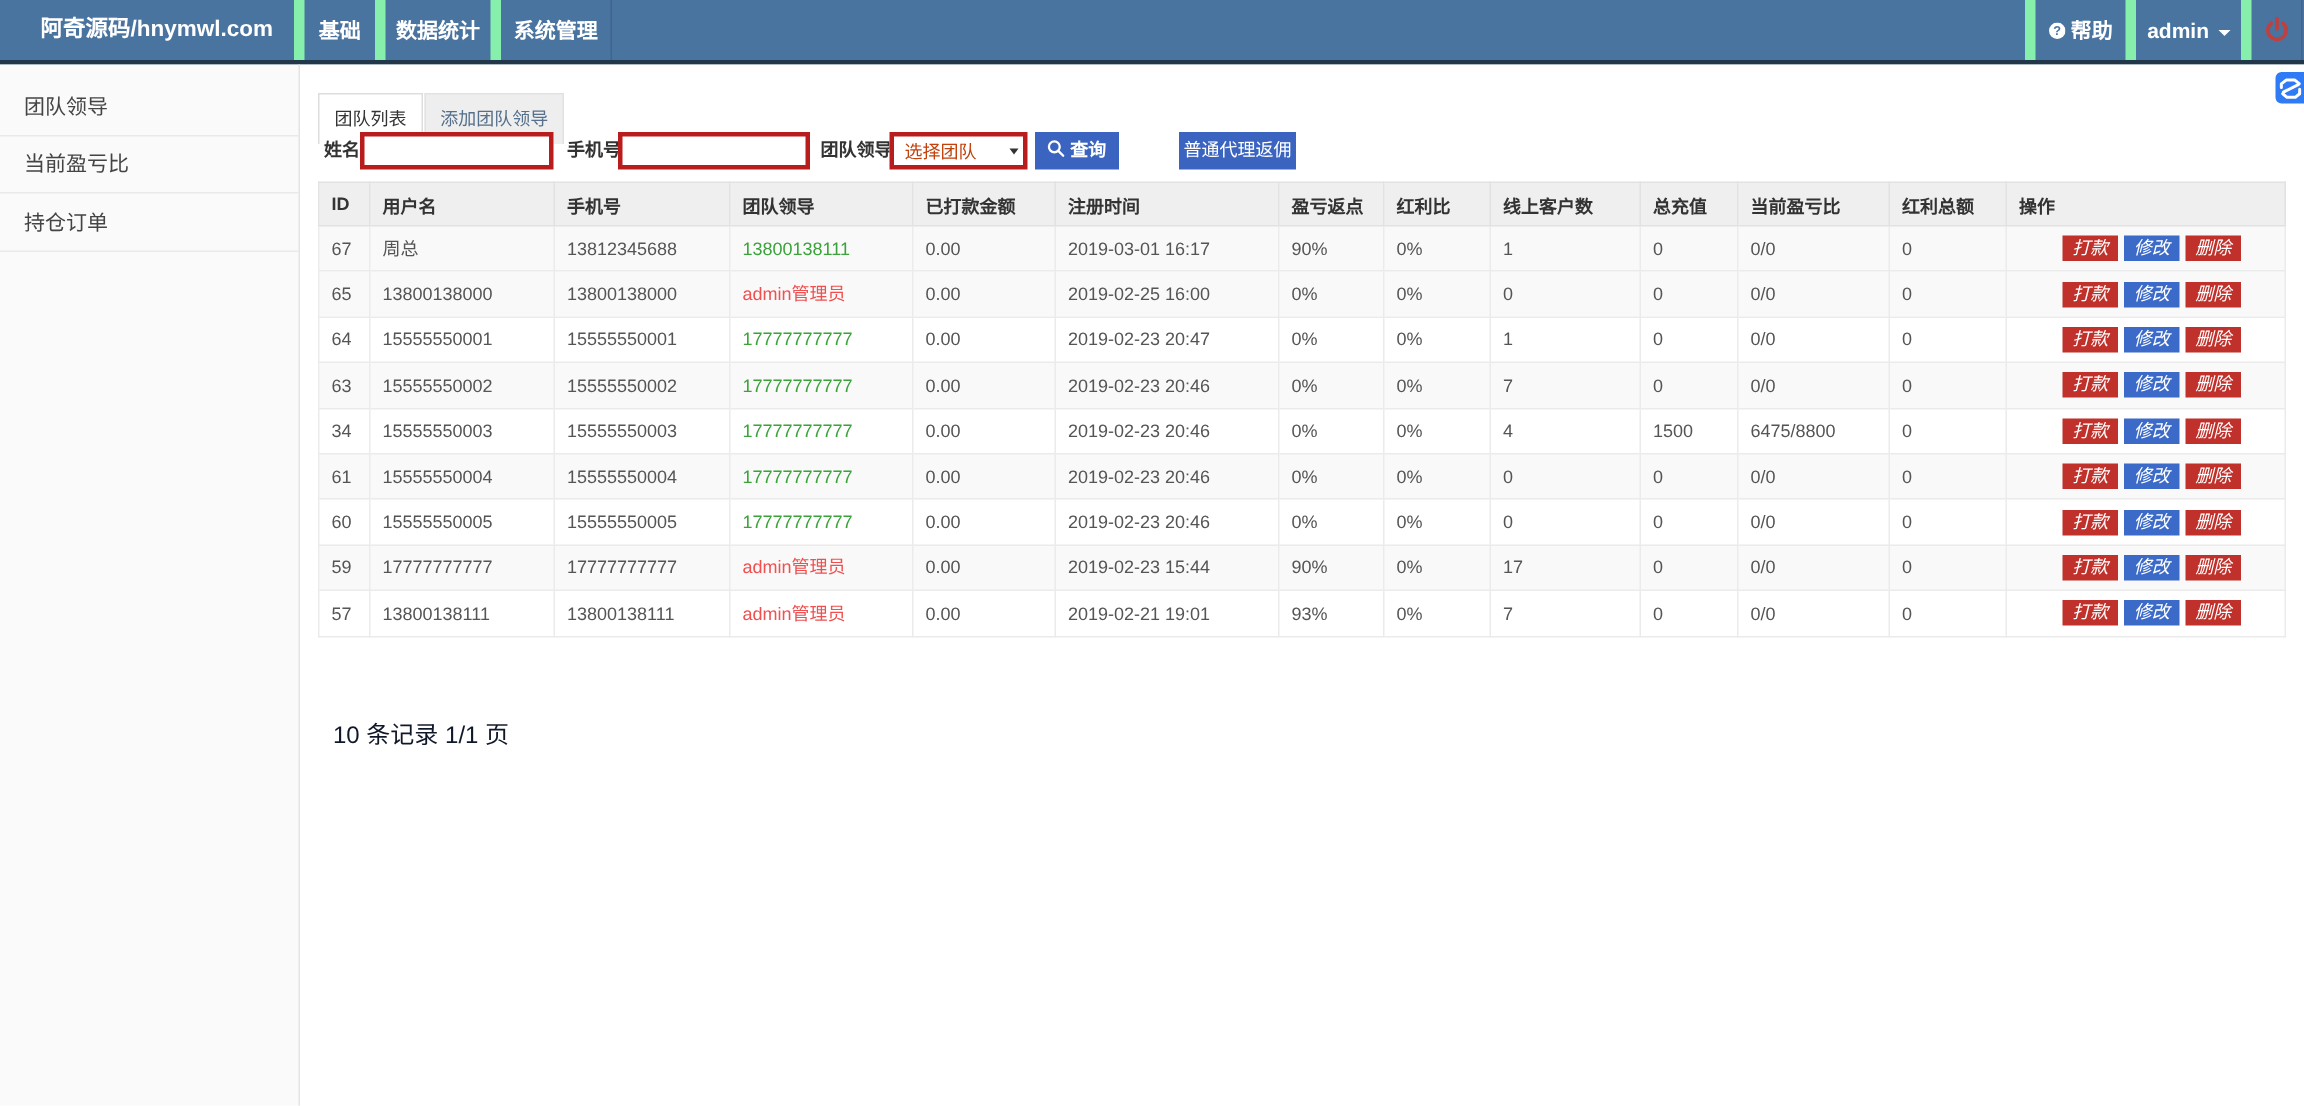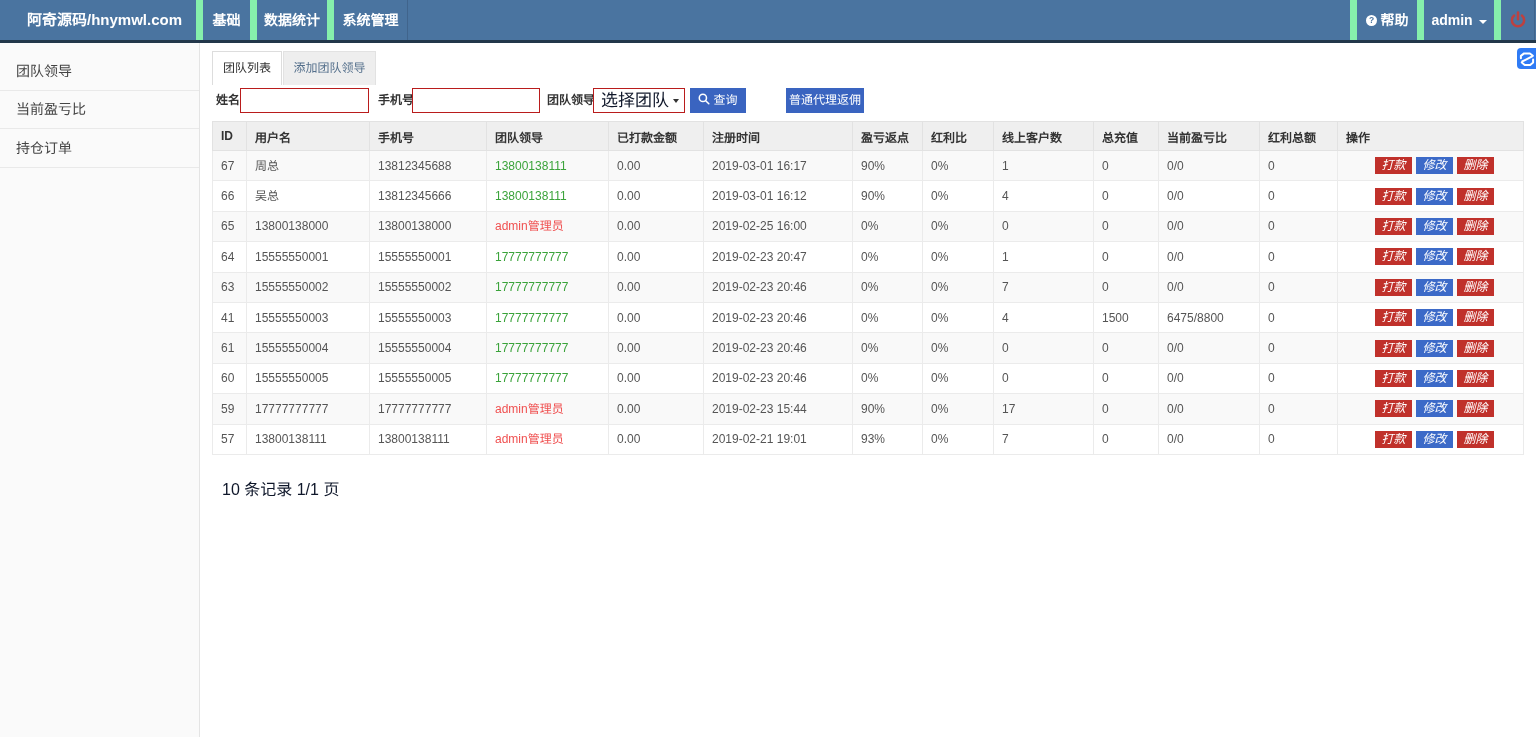--- a/index.html
+++ b/index.html
@@ -24,40 +24,40 @@
   .caret { display:inline-block; width:0; height:0; border-left:4px solid transparent;
     border-right:4px solid transparent; border-top:4px solid #fff; vertical-align:1px; margin-left:2px; }
   
   .side { position:absolute; left:0; top:43px; width:200px; height:694px;
     background:#fafafa; border-right:1px solid #e4e4e4; padding-top:10px; }
   .side .item { height:38px; line-height:37px; border-bottom:1px solid #e9e9e9;
     padding-left:16px; font-size:14px; color:#444; }
   .side .item:nth-child(3), .side .item:nth-child(4) { height:39px; line-height:38px; }
   
   .main { position:absolute; left:200px; top:43px; width:1336px; height:694px; background:#fff; }
-  .tabs { position:absolute; left:12px; top:8px; height:34px; }
+  .tabs { position:absolute; left:12px; top:19px; height:34px; }
   .tab { float:left; height:34px; line-height:33px; font-size:12px; text-align:center; }
   .tab.on { width:70px; background:#fff; border:1px solid #ddd; border-bottom:0; color:#333; }
   .tab.off { width:93px; background:#eee; border:1px solid #e2e2e2; border-bottom:0; color:#55708c; margin-left:1px; }
   
   .srow { position:absolute; left:0; top:45px; height:25px; width:1336px; }
   .srow .lab { position:absolute; top:0; line-height:25px; font-size:12px; font-weight:bold; color:#333; }
-  .srow input, .srow select { position:absolute; top:0; height:25px; border:1px solid #b91c1c;
-    background:#fff; font-size:17px; color:#0f172a; padding:0 5px 0 7px; border-radius:0; outline:none;
+  .srow input, .srow select { position:absolute; top:0; height:25px; border:3px solid #b91c1c;
+    background:#fff; font-size:12px; color:#c2410c; padding:0 5px 0 7px; border-radius:0; outline:none;
     font-family:"Liberation Sans", sans-serif; -webkit-appearance:none; appearance:none; }
   .lab1 { left:16px; }
   .in1  { left:40px;  width:129px; }
   .lab2 { left:178px; }
   .in2  { left:212px; width:128px; }
   .lab3 { left:347px; }
   .sel  { left:393px; width:92px; color:#555; }
   .selarrow { position:absolute; left:473px; top:11px; width:0; height:0;
     border-left:3.5px solid transparent; border-right:3.5px solid transparent; border-top:4.5px solid #333; pointer-events:none; }
   .btn-search { position:absolute; left:490px; top:0; width:56px; height:25px; background:#3a64c0;
-    color:#fff; font-size:12px; border:0; line-height:25px; text-align:center; }
+    color:#fff; font-size:12px; border:0; line-height:25px; text-align:center;font-weight:bold; }
   .btn-fanyong { position:absolute; left:586px; top:0; width:78px; height:25px; background:#3a64c0;
     color:#fff; font-size:12px; line-height:25px; text-align:center; }
   
   table.grid { position:absolute; left:12px; top:78px; width:1311px; border-collapse:collapse;
     table-layout:fixed; font-size:12px; color:#555; }
   .grid th { background:#efefef; color:#333; font-weight:bold; text-align:left;
     border:1px solid #e2e2e2; padding:5px 8px; height:29px; }
   .grid td { border:1px solid #ebebeb; padding:0 8px; height:30px; line-height:16px; }
   .grid tbody tr { height:30.4px; }
   .grid tr.odd td { background:#f9f9f9; }
@@ -163,35 +163,20 @@
           <td>0.00</td>
           <td>2019-03-01 16:17</td>
           <td>90%</td>
           <td>0%</td>
           <td>1</td>
           <td>0</td>
           <td>0/0</td>
           <td>0</td>
           <td style="text-align:center;padding:0 4px 0 12px;"><span class="bx bred">打款</span><span class="bx bblue">修改</span><span class="bx bred">删除</span></td>
         </tr>
-      <tr class="even">
-          <td>66</td>
-          <td>吴总</td>
-          <td>13812345666</td>
-          <td><span class="g">13800138111</span></td>
-          <td>0.00</td>
-          <td>2019-03-01 16:12</td>
-          <td>90%</td>
-          <td>0%</td>
-          <td>4</td>
-          <td>0</td>
-          <td>0/0</td>
-          <td>0</td>
-          <td style="text-align:center;padding:0 4px 0 12px;"><span class="bx bred">打款</span><span class="bx bblue">修改</span><span class="bx bred">删除</span></td>
-        </tr>
       <tr class="odd">
           <td>65</td>
           <td>13800138000</td>
           <td>13800138000</td>
           <td><span class="r">admin管理员</span></td>
           <td>0.00</td>
           <td>2019-02-25 16:00</td>
           <td>0%</td>
           <td>0%</td>
           <td>0</td>
@@ -224,21 +209,21 @@
           <td>2019-02-23 20:46</td>
           <td>0%</td>
           <td>0%</td>
           <td>7</td>
           <td>0</td>
           <td>0/0</td>
           <td>0</td>
           <td style="text-align:center;padding:0 4px 0 12px;"><span class="bx bred">打款</span><span class="bx bblue">修改</span><span class="bx bred">删除</span></td>
         </tr>
       <tr class="even">
-          <td>41</td>
+          <td>34</td>
           <td>15555550003</td>
           <td>15555550003</td>
           <td><span class="g">17777777777</span></td>
           <td>0.00</td>
           <td>2019-02-23 20:46</td>
           <td>0%</td>
           <td>0%</td>
           <td>4</td>
           <td>1500</td>
           <td>6475/8800</td>

